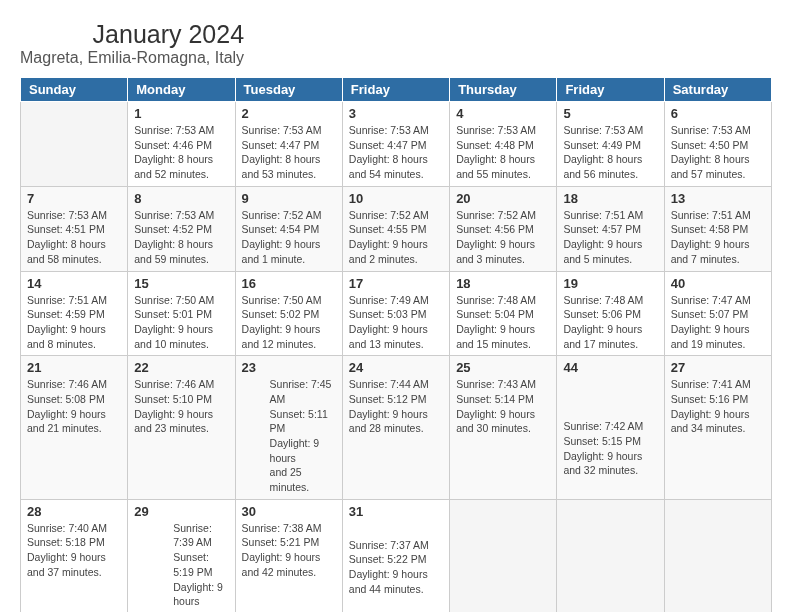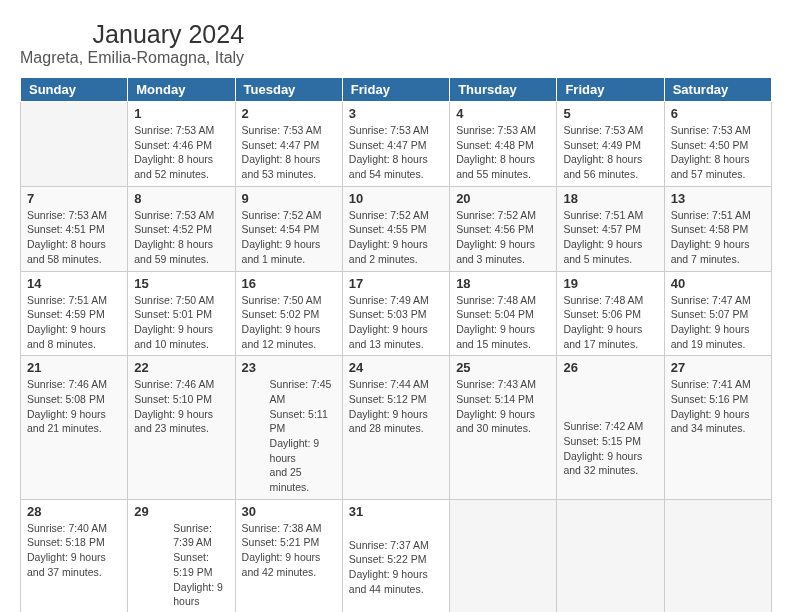--- a/index.html
+++ b/index.html
@@ -282,21 +282,21 @@
 and 28 minutes.</div>
         </td>
         <td>
           <span class="day-number">25</span>
           <div class="day-info" style="white-space: pre-line;">Sunrise: 7:43 AM
 Sunset: 5:14 PM
 Daylight: 9 hours
 and 30 minutes.</div>
         </td>
         <td>
-          <span class="day-number">26</span>
+          <span class="day-number">44</span>
           <div class="day-info" style="white-space: pre-line; margin-top: 44px;">Sunrise: 7:42 AM
 Sunset: 5:15 PM
 Daylight: 9 hours
 and 32 minutes.</div>
         </td>
         <td>
           <span class="day-number">27</span>
           <div class="day-info" style="white-space: pre-line;">Sunrise: 7:41 AM
 Sunset: 5:16 PM
 Daylight: 9 hours

